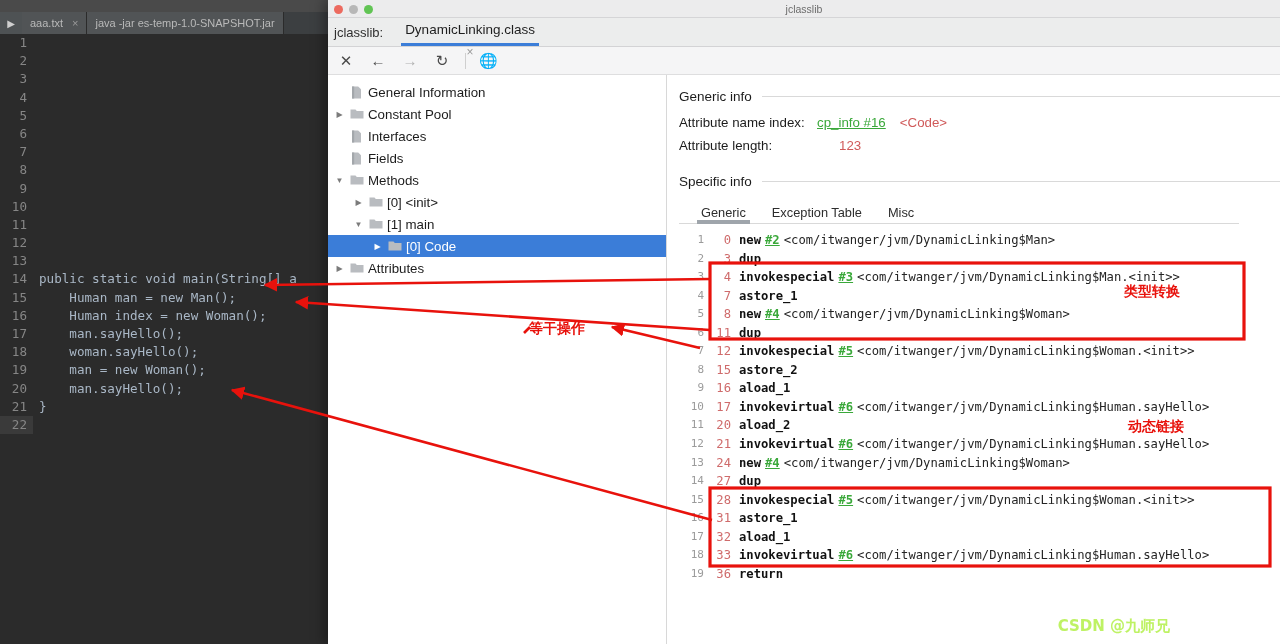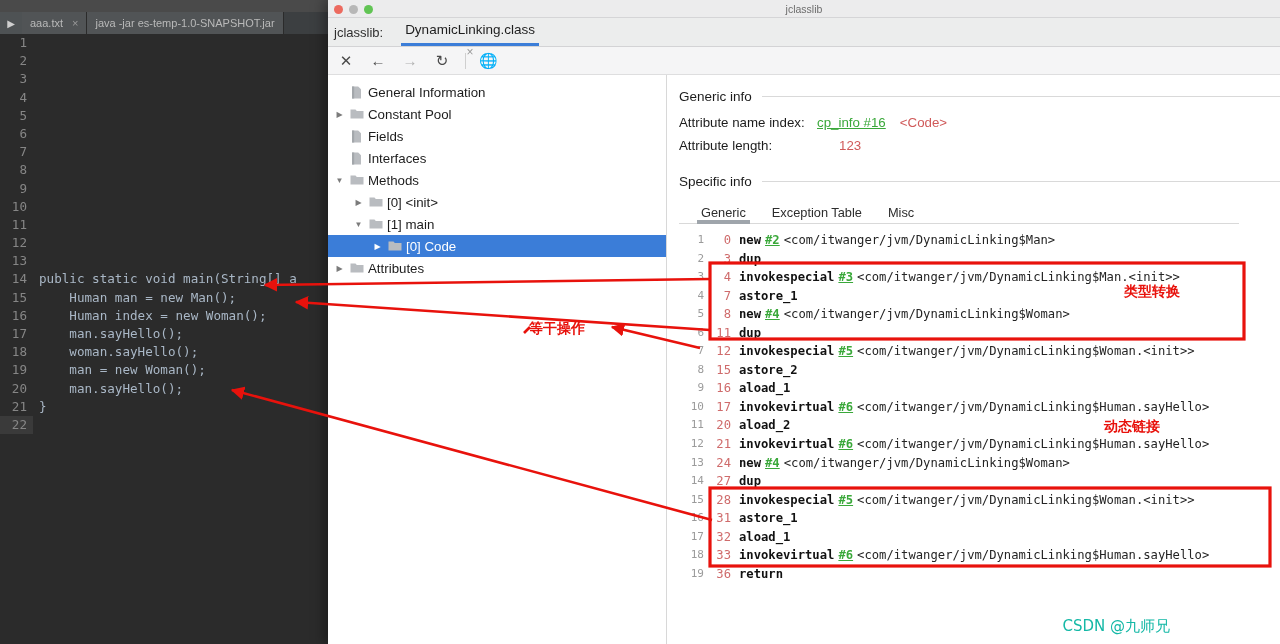--- a/index.html
+++ b/index.html
@@ -190,22 +190,23 @@
   .cn-note {
     position: absolute;
     color: #e8120c;
     font-weight: bold;
     font-size: 14px;
     font-family: "DejaVu Sans", sans-serif;
     white-space: nowrap;
   }
   #watermark {
     position: absolute; right: 10px; bottom: 8px;
-    color: #14b8a6; font-size: 15px;
+    color: #bef264; font-size: 15px;
     font-family: "DejaVu Sans", sans-serif;
+    font-weight: bold;
   }
 </style>
 </head>
 <body>
 
 <div id="root">
 
   <div id="ide">
     <div id="ide-tabbar-strip"></div>
     <div id="ide-tabbar">
@@ -294,31 +295,31 @@
             <span class="tlabel">Constant Pool</span>
           </div>
           <div class="tree-row" style="padding-left: 4px;">
             <span class="twisty"></span>
             <span class="ticon">
               <svg width="11" height="13" viewBox="0 0 11 13">
                 <path d="M1 0.5h6.2L10 3.2V12.5H1z" fill="#b9bcc0"></path>
                 <path d="M1 0.5h2.2V12.5H1z" fill="#a3a7ab"></path>
               </svg>
             </span>
-            <span class="tlabel">Fields</span>
+            <span class="tlabel">Interfaces</span>
           </div>
           <div class="tree-row" style="padding-left: 4px;">
             <span class="twisty"></span>
             <span class="ticon">
               <svg width="11" height="13" viewBox="0 0 11 13">
                 <path d="M1 0.5h6.2L10 3.2V12.5H1z" fill="#b9bcc0"></path>
                 <path d="M1 0.5h2.2V12.5H1z" fill="#a3a7ab"></path>
               </svg>
             </span>
-            <span class="tlabel">Interfaces</span>
+            <span class="tlabel">Fields</span>
           </div>
           <div class="tree-row" style="padding-left: 4px;">
             <span class="twisty">▼</span>
             <span class="ticon">
               <svg width="14" height="12" viewBox="0 0 14 12">
                 <path d="M0.5 1.5h5l1.3 1.6H13.5v7.4H0.5z" fill="#b9bcc0"></path>
               </svg>
             </span>
             <span class="tlabel">Methods</span>
           </div>
@@ -525,17 +526,17 @@
 
     <path d="M 700 348 L 612 327" stroke="#e8120c" stroke-width="2.6" fill="none" marker-end="url(#arrow)"></path>
     <path d="M 530 327 L 524 333" stroke="#e8120c" stroke-width="2.6" fill="none"></path>
 
     <path d="M 712 520 L 232 390" stroke="#e8120c" stroke-width="2.6" fill="none" marker-end="url(#arrow)"></path>
   </svg>
 
   <div style="position:absolute;left:0;top:0;width:1180px;height:644px;pointer-events:none;border-radius:9px;">
     <div class="cn-note" style="left:1124px; top:283px;">类型转换</div>
     <div class="cn-note" style="left:529px; top:320px;">等干操作</div>
-    <div class="cn-note" style="left:1104px; top:418px;">动态链接</div>
+    <div class="cn-note" style="left:1128px; top:418px;">动态链接</div>
     <div id="watermark">CSDN @九师兄</div>
   </div>
 
 </div>
 
 </body></html>

